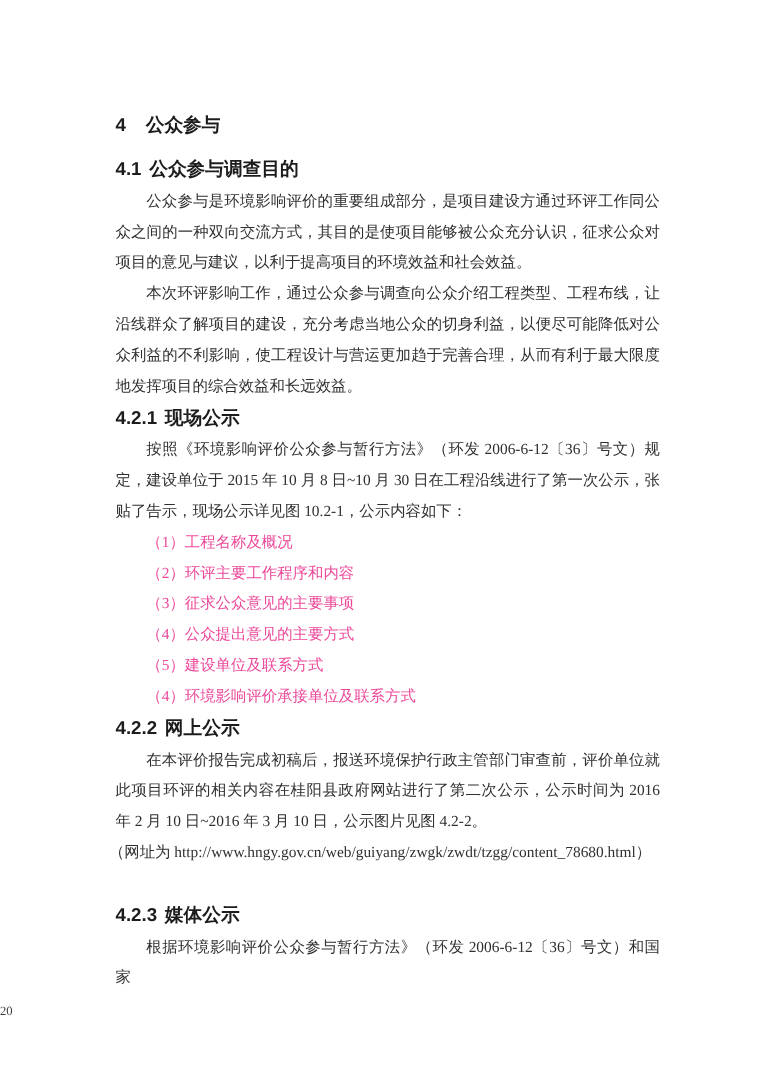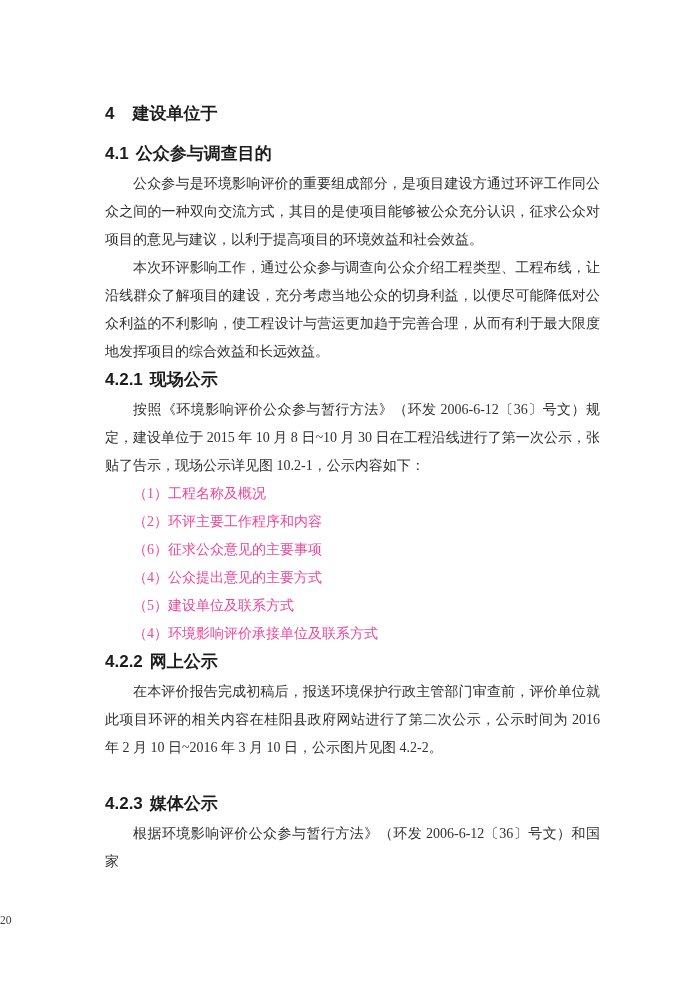--- a/index.html
+++ b/index.html
@@ -79,52 +79,55 @@
     font-size: 11.5px;
     color: #3c3c3c;
   }
 </style>
 </head>
 <body>
 
 <div class="page">
 
   <div class="h1">
-    <span class="num">4</span><span>建设单位于</span>
+    <span class="num">4</span><span>公众参与</span>
   </div>
 
   <div class="h2">
     <span class="num">4.1</span><span>公众参与调查目的</span>
   </div>
 
   <p class="para">公众参与是环境影响评价的重要组成部分，是项目建设方通过环评工作同公众之间的一种双向交流方式，其目的是使项目能够被公众充分认识，征求公众对项目的意见与建议，以利于提高项目的环境效益和社会效益。</p>
   <p class="para">本次环评影响工作，通过公众参与调查向公众介绍工程类型、工程布线，让沿线群众了解项目的建设，充分考虑当地公众的切身利益，以便尽可能降低对公众利益的不利影响，使工程设计与营运更加趋于完善合理，从而有利于最大限度地发挥项目的综合效益和长远效益。</p>
 
 
   <div class="h3">
     <span class="num">4.2.1</span><span>现场公示</span>
   </div>
 
   <p class="para">按照《环境影响评价公众参与暂行方法》（环发 2006-6-12〔36〕号文）规定，建设单位于 2015 年 10 月 8 日~10 月 30 日在工程沿线进行了第一次公示，张贴了告示，现场公示详见图 10.2-1，公示内容如下：</p>
 
   <div class="plist">
     <div class="item">（1）工程名称及概况</div>
     <div class="item">（2）环评主要工作程序和内容</div>
-    <div class="item">（6）征求公众意见的主要事项</div>
+    <div class="item">（3）征求公众意见的主要事项</div>
     <div class="item">（4）公众提出意见的主要方式</div>
     <div class="item">（5）建设单位及联系方式</div>
     <div class="item">（4）环境影响评价承接单位及联系方式</div>
   </div>
 
   <div class="h3">
     <span class="num">4.2.2</span><span>网上公示</span>
   </div>
 
   <p class="para">在本评价报告完成初稿后，报送环境保护行政主管部门审查前，评价单位就此项目环评的相关内容在桂阳县政府网站进行了第二次公示，公示时间为 2016 年 2 月 10 日~2016 年 3 月 10 日，公示图片见图 4.2-2。</p>
 
+  <div class="url-line">
+    <span>（网址为 </span><span class="url">http://www.hngy.gov.cn/web/guiyang/zwgk/zwdt/tzgg/content_78680.html</span><span>）</span>
+  </div>
 
   <div class="h3 h3-spaced">
     <span class="num">4.2.3</span><span>媒体公示</span>
   </div>
 
   <p class="para">根据环境影响评价公众参与暂行方法》（环发 2006-6-12〔36〕号文）和国家</p>
 
 </div>
 
 <div class="page-footer">20</div>

